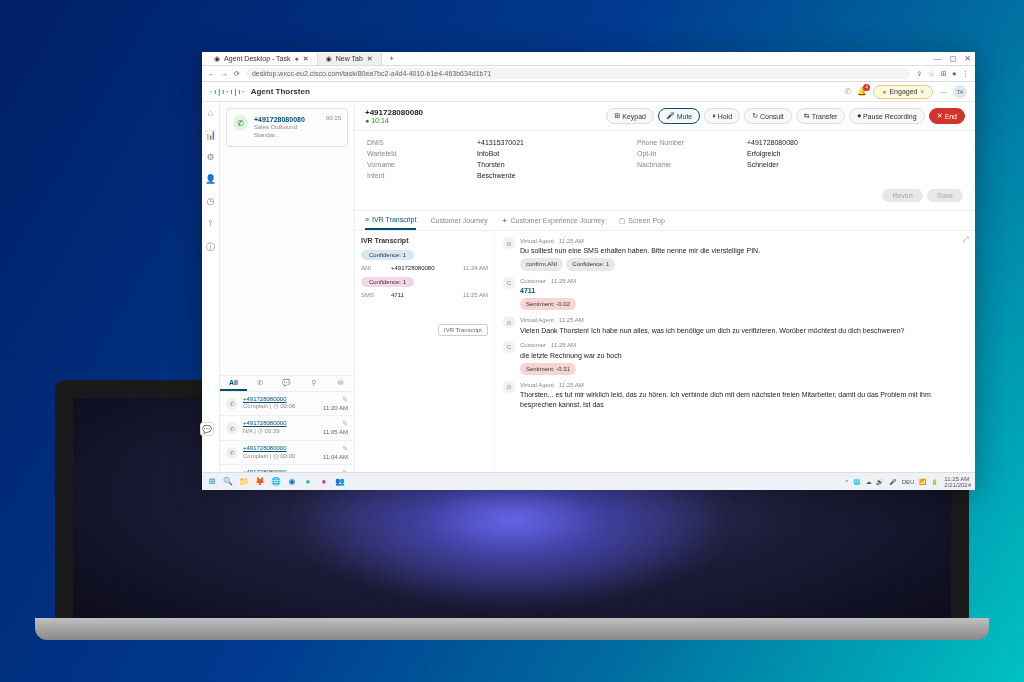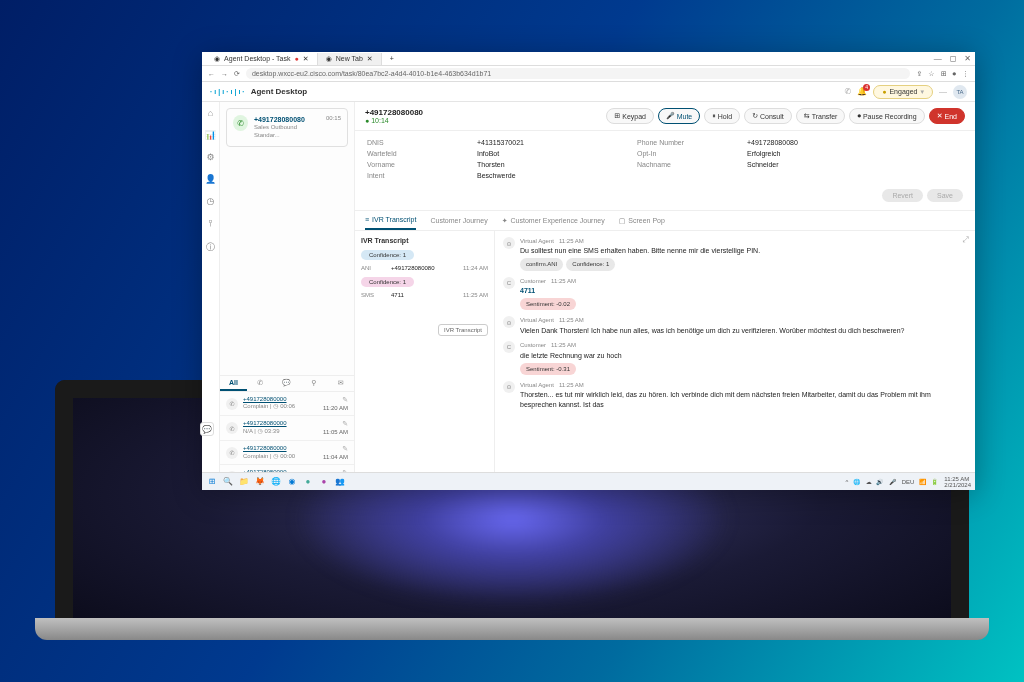--- a/index.html
+++ b/index.html
@@ -115,21 +115,21 @@
   <span>⟳</span>
   <div class="addr"><span>desktop.wxcc-eu2.cisco.com/task/80ea7bc2-a4d4-4010-b1e4-463b634d1b71</span></div>
   <span>⇪</span>
   <span>☆</span>
   <span>⊞</span>
   <span>⏺</span>
   <span>⋮</span>
  </div>
  <div class="appbar">
   <span class="cisco-logo">·ı|ı·ı|ı·</span>
-  <span class="apptitle">Agent Desktop</span>
+  <span class="apptitle">Agent Thorsten</span>
   <div class="appbar-right">
    <span style="color:#aaa">✆</span>
    <span class="bell" style="color:#aaa">🔔<span class="bell-dot">4</span></span>
    <span class="status-pill">
           <span style="color:#c9a000">●</span> 
           <span>Engaged</span> 
           <span style="color:#aaa">▾</span>
         </span>
    <span style="color:#aaa">—</span>
    <span class="avatar">TA</span>

